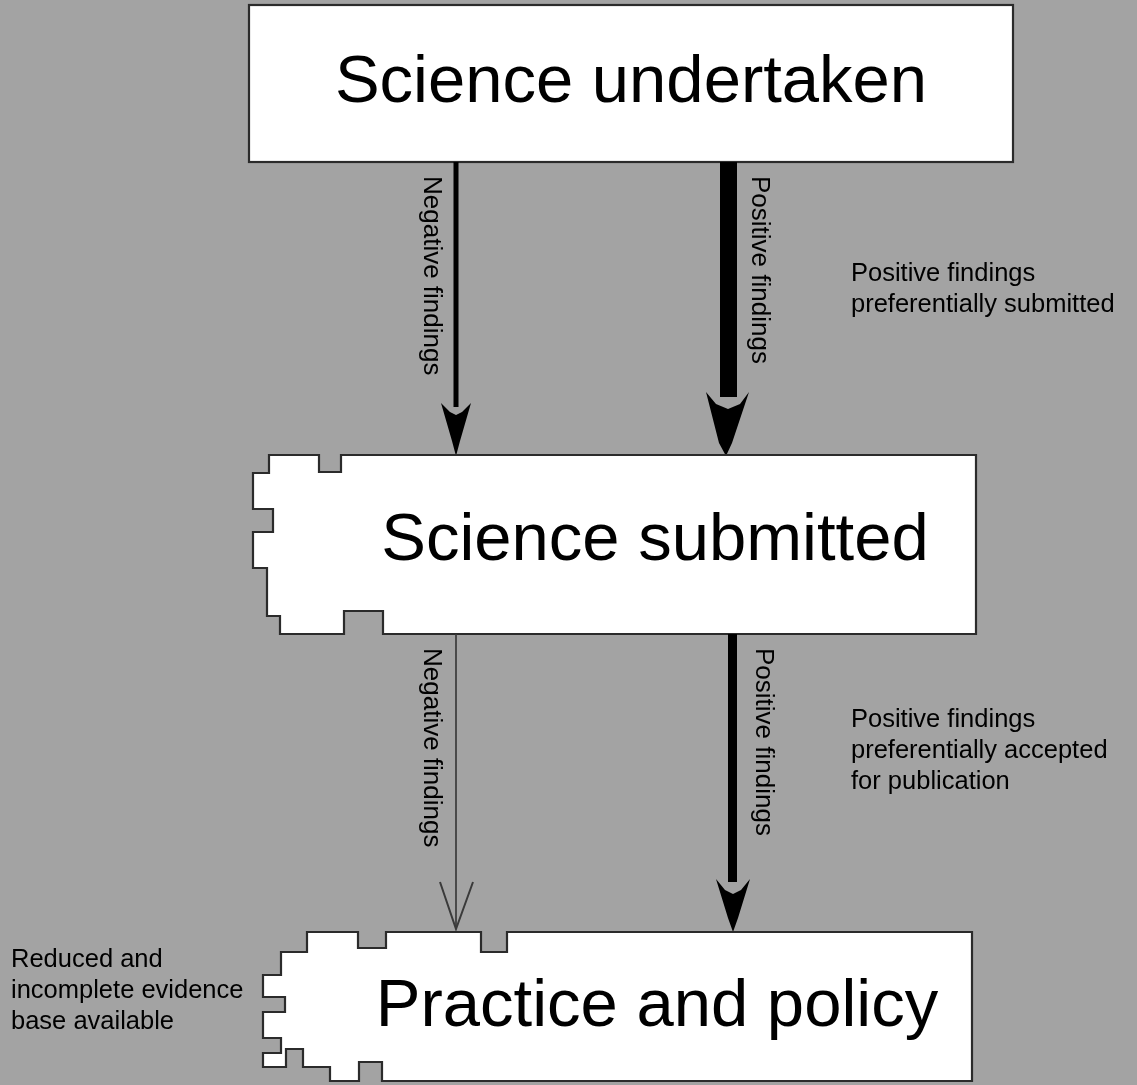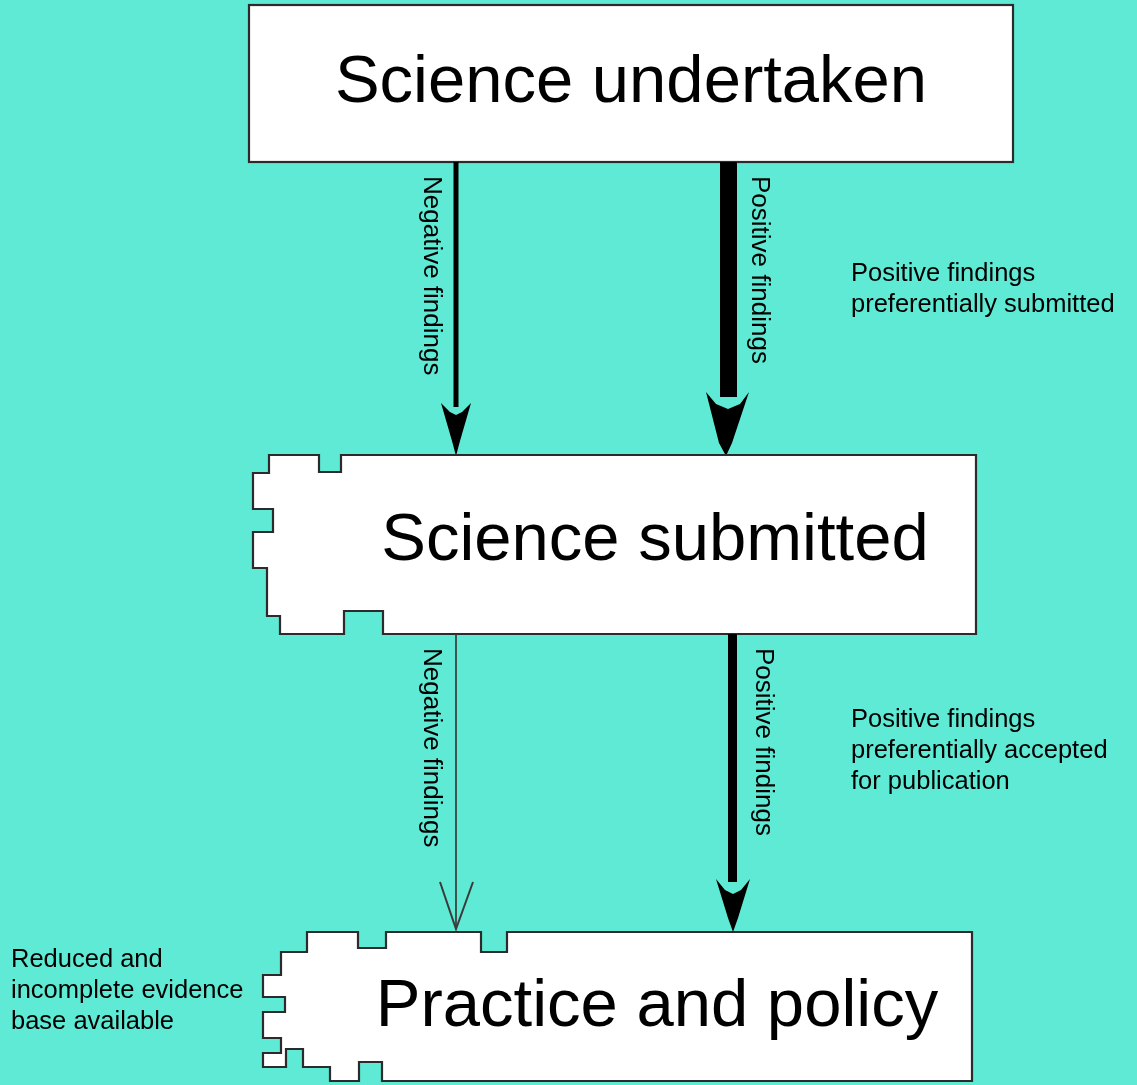--- a/index.html
+++ b/index.html
@@ -9,21 +9,21 @@
     background: #ffffff;
   }
   body {
     font-family: "Liberation Sans", sans-serif;
     color: #000000;
   }
   #stage {
     position: relative;
     width: 1137px;
     height: 1085px;
-    background: #5eead4;
+    background: #a3a3a3;
     overflow: hidden;
   }
   #diagram-svg {
     position: absolute;
     left: 0;
     top: 0;
     width: 1137px;
     height: 1085px;
     display: block;
   }

